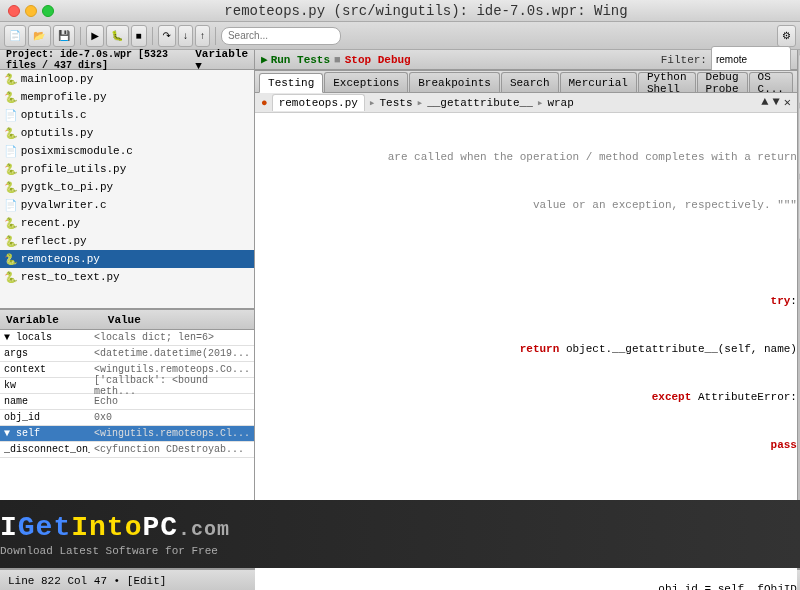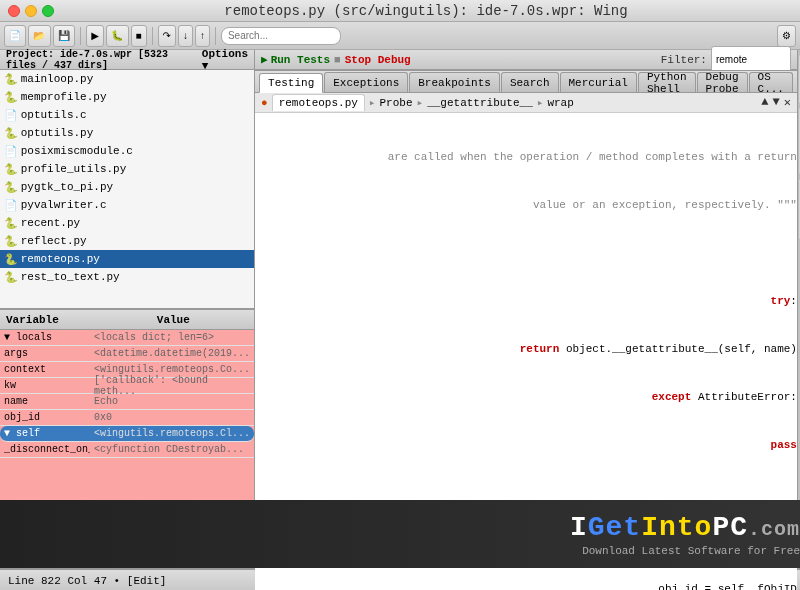--- a/index.html
+++ b/index.html
@@ -118,31 +118,31 @@
       padding: 0 4px;
       font-size: 11px;
       cursor: pointer;
       white-space: nowrap;
     }
     .tree-item.selected { background: #3a7bbf; color: white; }
     .tree-item.active-file { background: #2060a0; color: white; }
     .tree-icon { margin-right: 3px; }
     .var-table {
       flex: 1;
-      background: #fca5a5;
+      background: #ffffff;
       overflow-y: auto;
     }
     .var-row {
       display: flex;
       height: 16px;
       align-items: center;
       border-bottom: 1px solid #e0e0e0;
       font-size: 10px;
     }
-    .var-row.selected { background: #3a7bbf; color: white; border-radius: 7px; }
+    .var-row.selected { background: #3a7bbf; color: white; }
     .var-col-name { width: 90px; padding: 0 4px; overflow: hidden; }
     .var-col-val { flex: 1; padding: 0 4px; overflow: hidden; color: #666; }
     .var-row.selected .var-col-val { color: #ddd; }
 
     
     .right-panel {
       flex: 1;
       display: flex;
       flex-direction: column;
     }
@@ -312,21 +312,21 @@
     
     .watermark {
       position: absolute;
       bottom: 22px;
       left: 0;
       right: 0;
       height: 68px;
       background: linear-gradient(to right, #222, #333);
       display: flex;
       flex-direction: column;
-      align-items: flex-end;
+      align-items: flex-start;
       justify-content: center;
       z-index: 200;
     }
     .watermark-title {
       font-size: 28px;
       font-weight: bold;
       color: white;
       letter-spacing: 1px;
     }
     .watermark-title span.blue { color: #4488ff; }
@@ -384,21 +384,21 @@
   <div style="flex:1"></div>
   <button class="toolbar-btn">⚙</button>
 </div>
 
 <div class="main-layout">
 
   <div class="left-panel">
 
     <div class="panel-header">
       <span style="font-size:10px;">Project: ide-7.0s.wpr [5323 files / 437 dirs]</span>
-      <span style="margin-left:auto;">Options ▼</span>
+      <span style="margin-left:auto;">Variable ▼</span>
     </div>
 
     <div class="file-tree" style="height:200px;">
       <div class="tree-item"><span class="tree-icon">🐍</span>mainloop.py</div>
       <div class="tree-item"><span class="tree-icon">🐍</span>memprofile.py</div>
       <div class="tree-item"><span class="tree-icon">📄</span>optutils.c</div>
       <div class="tree-item"><span class="tree-icon">🐍</span>optutils.py</div>
       <div class="tree-item"><span class="tree-icon">📄</span>posixmiscmodule.c</div>
       <div class="tree-item"><span class="tree-icon">🐍</span>profile_utils.py</div>
       <div class="tree-item"><span class="tree-icon">🐍</span>pygtk_to_pi.py</div>
@@ -406,21 +406,21 @@
       <div class="tree-item"><span class="tree-icon">🐍</span>recent.py</div>
       <div class="tree-item"><span class="tree-icon">🐍</span>reflect.py</div>
       <div class="tree-item selected active-file"><span class="tree-icon">🐍</span>remoteops.py</div>
       <div class="tree-item"><span class="tree-icon">🐍</span>rest_to_text.py</div>
     </div>
 
     <div style="height:2px;background:#999;"></div>
 
     <div class="panel-header">
       <span>Variable</span>
-      <span style="margin-left:92px;text-align:right;">Value</span>
+      <span style="margin-left:43px;text-align:right;">Value</span>
     </div>
 
     <div class="var-table">
       <div class="var-row">
         <div class="var-col-name">▼ locals</div>
         <div class="var-col-val">&lt;locals dict; len=6&gt;</div>
       </div>
       <div class="var-row">
         <div class="var-col-name">  args</div>
         <div class="var-col-val">&lt;datetime.datetime(2019...</div>
@@ -505,21 +505,21 @@
     </div>
 
     <div class="editor-area">
 
       <div class="editor-file-bar">
         <span style="color:#cc4400;">●</span>
         <div class="file-tab">
           <span>remoteops.py</span>
         </div>
         <span class="breadcrumb-sep">▸</span>
-        <span>Probe</span>
+        <span>Tests</span>
         <span class="breadcrumb-sep">▸</span>
         <span>__getattribute__</span>
         <span class="breadcrumb-sep">▸</span>
         <span>wrap</span>
         <div style="margin-left:auto;display:flex;gap:4px;">
           <span class="nav-btn">▲</span>
           <span class="nav-btn">▼</span>
           <span class="nav-btn">✕</span>
         </div>
       </div>

